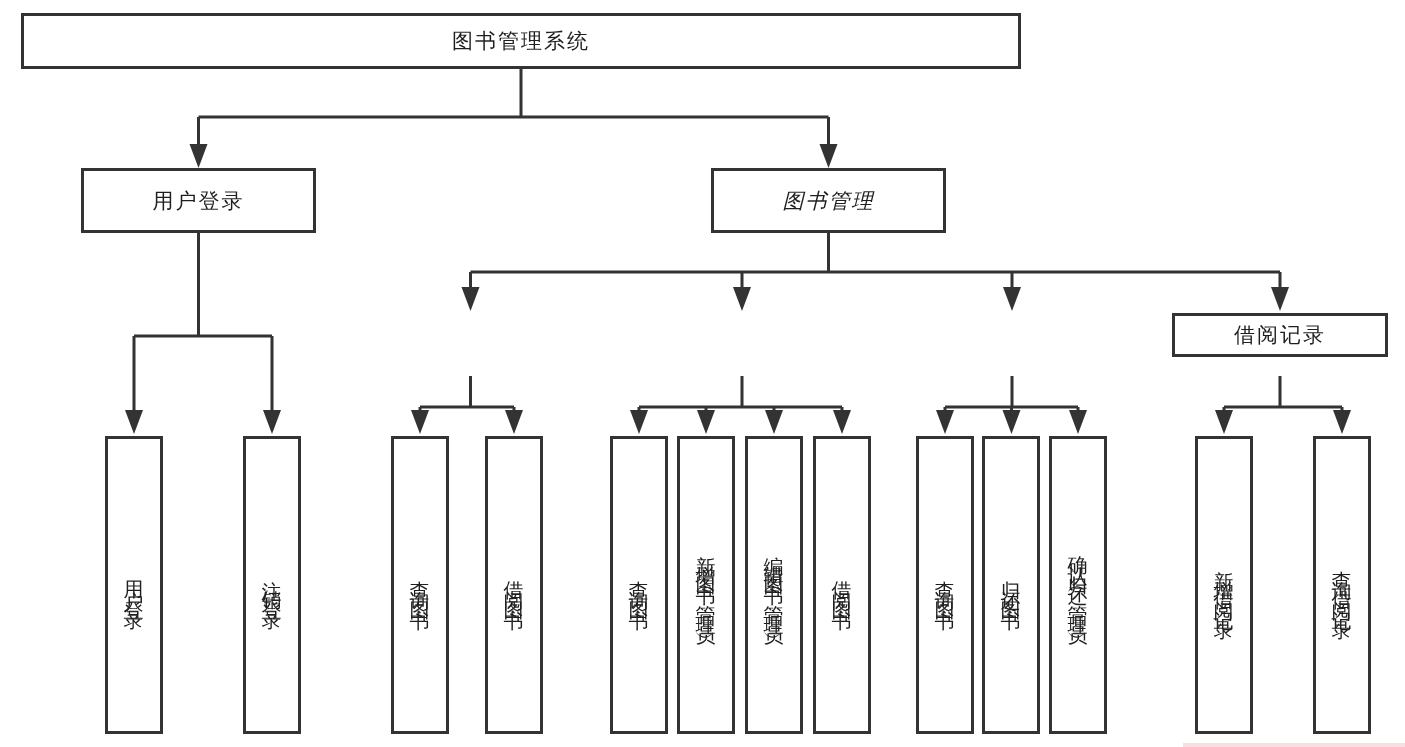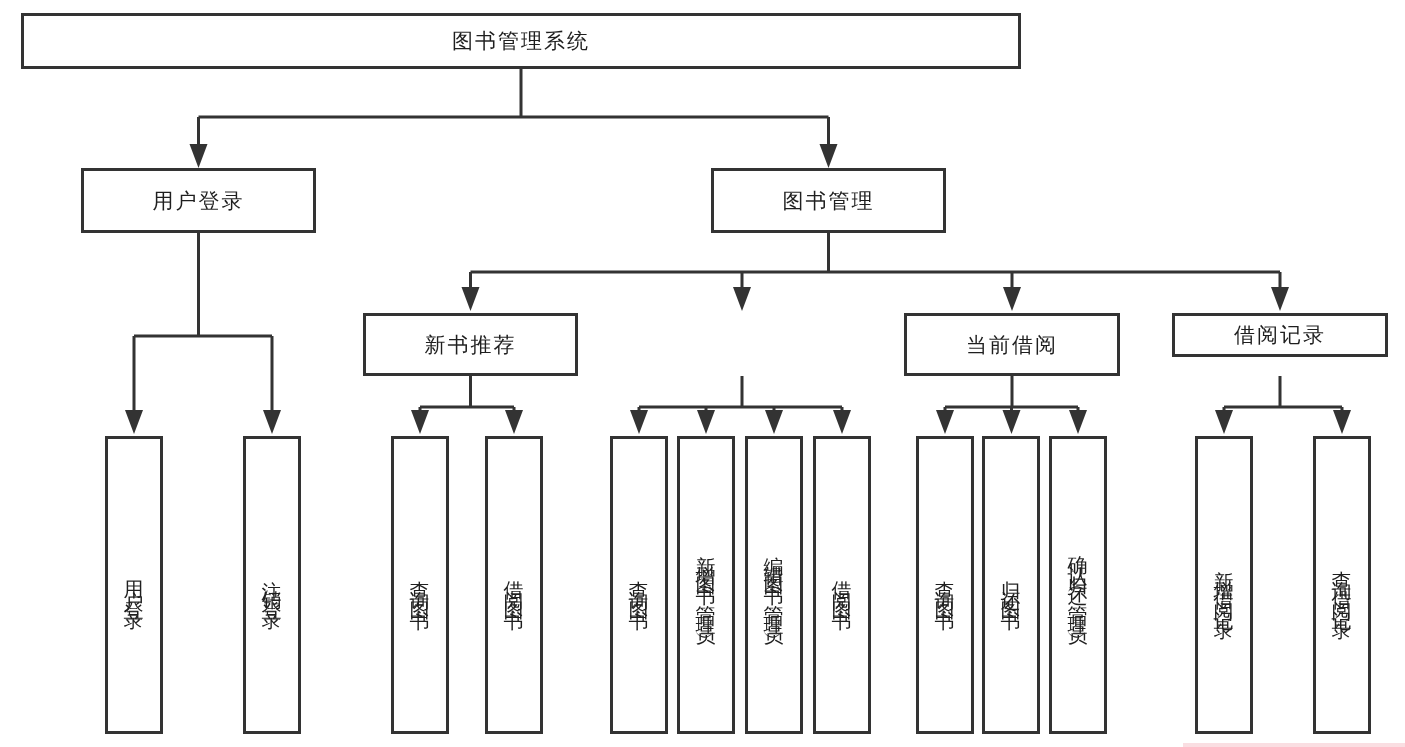--- a/index.html
+++ b/index.html
@@ -72,24 +72,22 @@
     <polygon class="ar" points="1069,410 1087,410 1078,434"></polygon>
 
     <path class="ln" d="M1280 376 V407 M1224 407 H1342 M1224 407 V412 M1342 407 V412"></path>
     <polygon class="ar" points="1215,410 1233,410 1224,434"></polygon>
     <polygon class="ar" points="1333,410 1351,410 1342,434"></polygon>
   </svg>
 
   <div class="box h" style="left:21px;top:13px;width:1000px;height:56px;">图书管理系统</div>
 
   <div class="box h" style="left:81px;top:168px;width:235px;height:65px;">用户登录</div>
-  <div class="box h" style="left:711px;top:168px;width:235px;height:65px;">图书管理</div>
+  <div class="box h" style="left:711px;top:168px;width:235px;height:65px;font-style:italic;">图书管理</div>
 
-  <div class="box h" style="left:363px;top:313px;width:215px;height:63px;">新书推荐</div>
-  <div class="box h" style="left:904px;top:313px;width:216px;height:63px;">当前借阅</div>
   <div class="box h" style="left:1172px;top:313px;width:216px;height:44px;">借阅记录</div>
 
   <div class="box v" style="left:105px;top:436px;width:58px;height:298px;">用户登录</div>
   <div class="box v" style="left:243px;top:436px;width:58px;height:298px;">注销登录</div>
 
   <div class="box v" style="left:391px;top:436px;width:58px;height:298px;">查询图书</div>
   <div class="box v" style="left:485px;top:436px;width:58px;height:298px;">借阅图书</div>
 
   <div class="box v" style="left:610px;top:436px;width:58px;height:298px;">查询图书</div>
   <div class="box v" style="left:677px;top:436px;width:58px;height:298px;">新增图书（管理员）</div>

